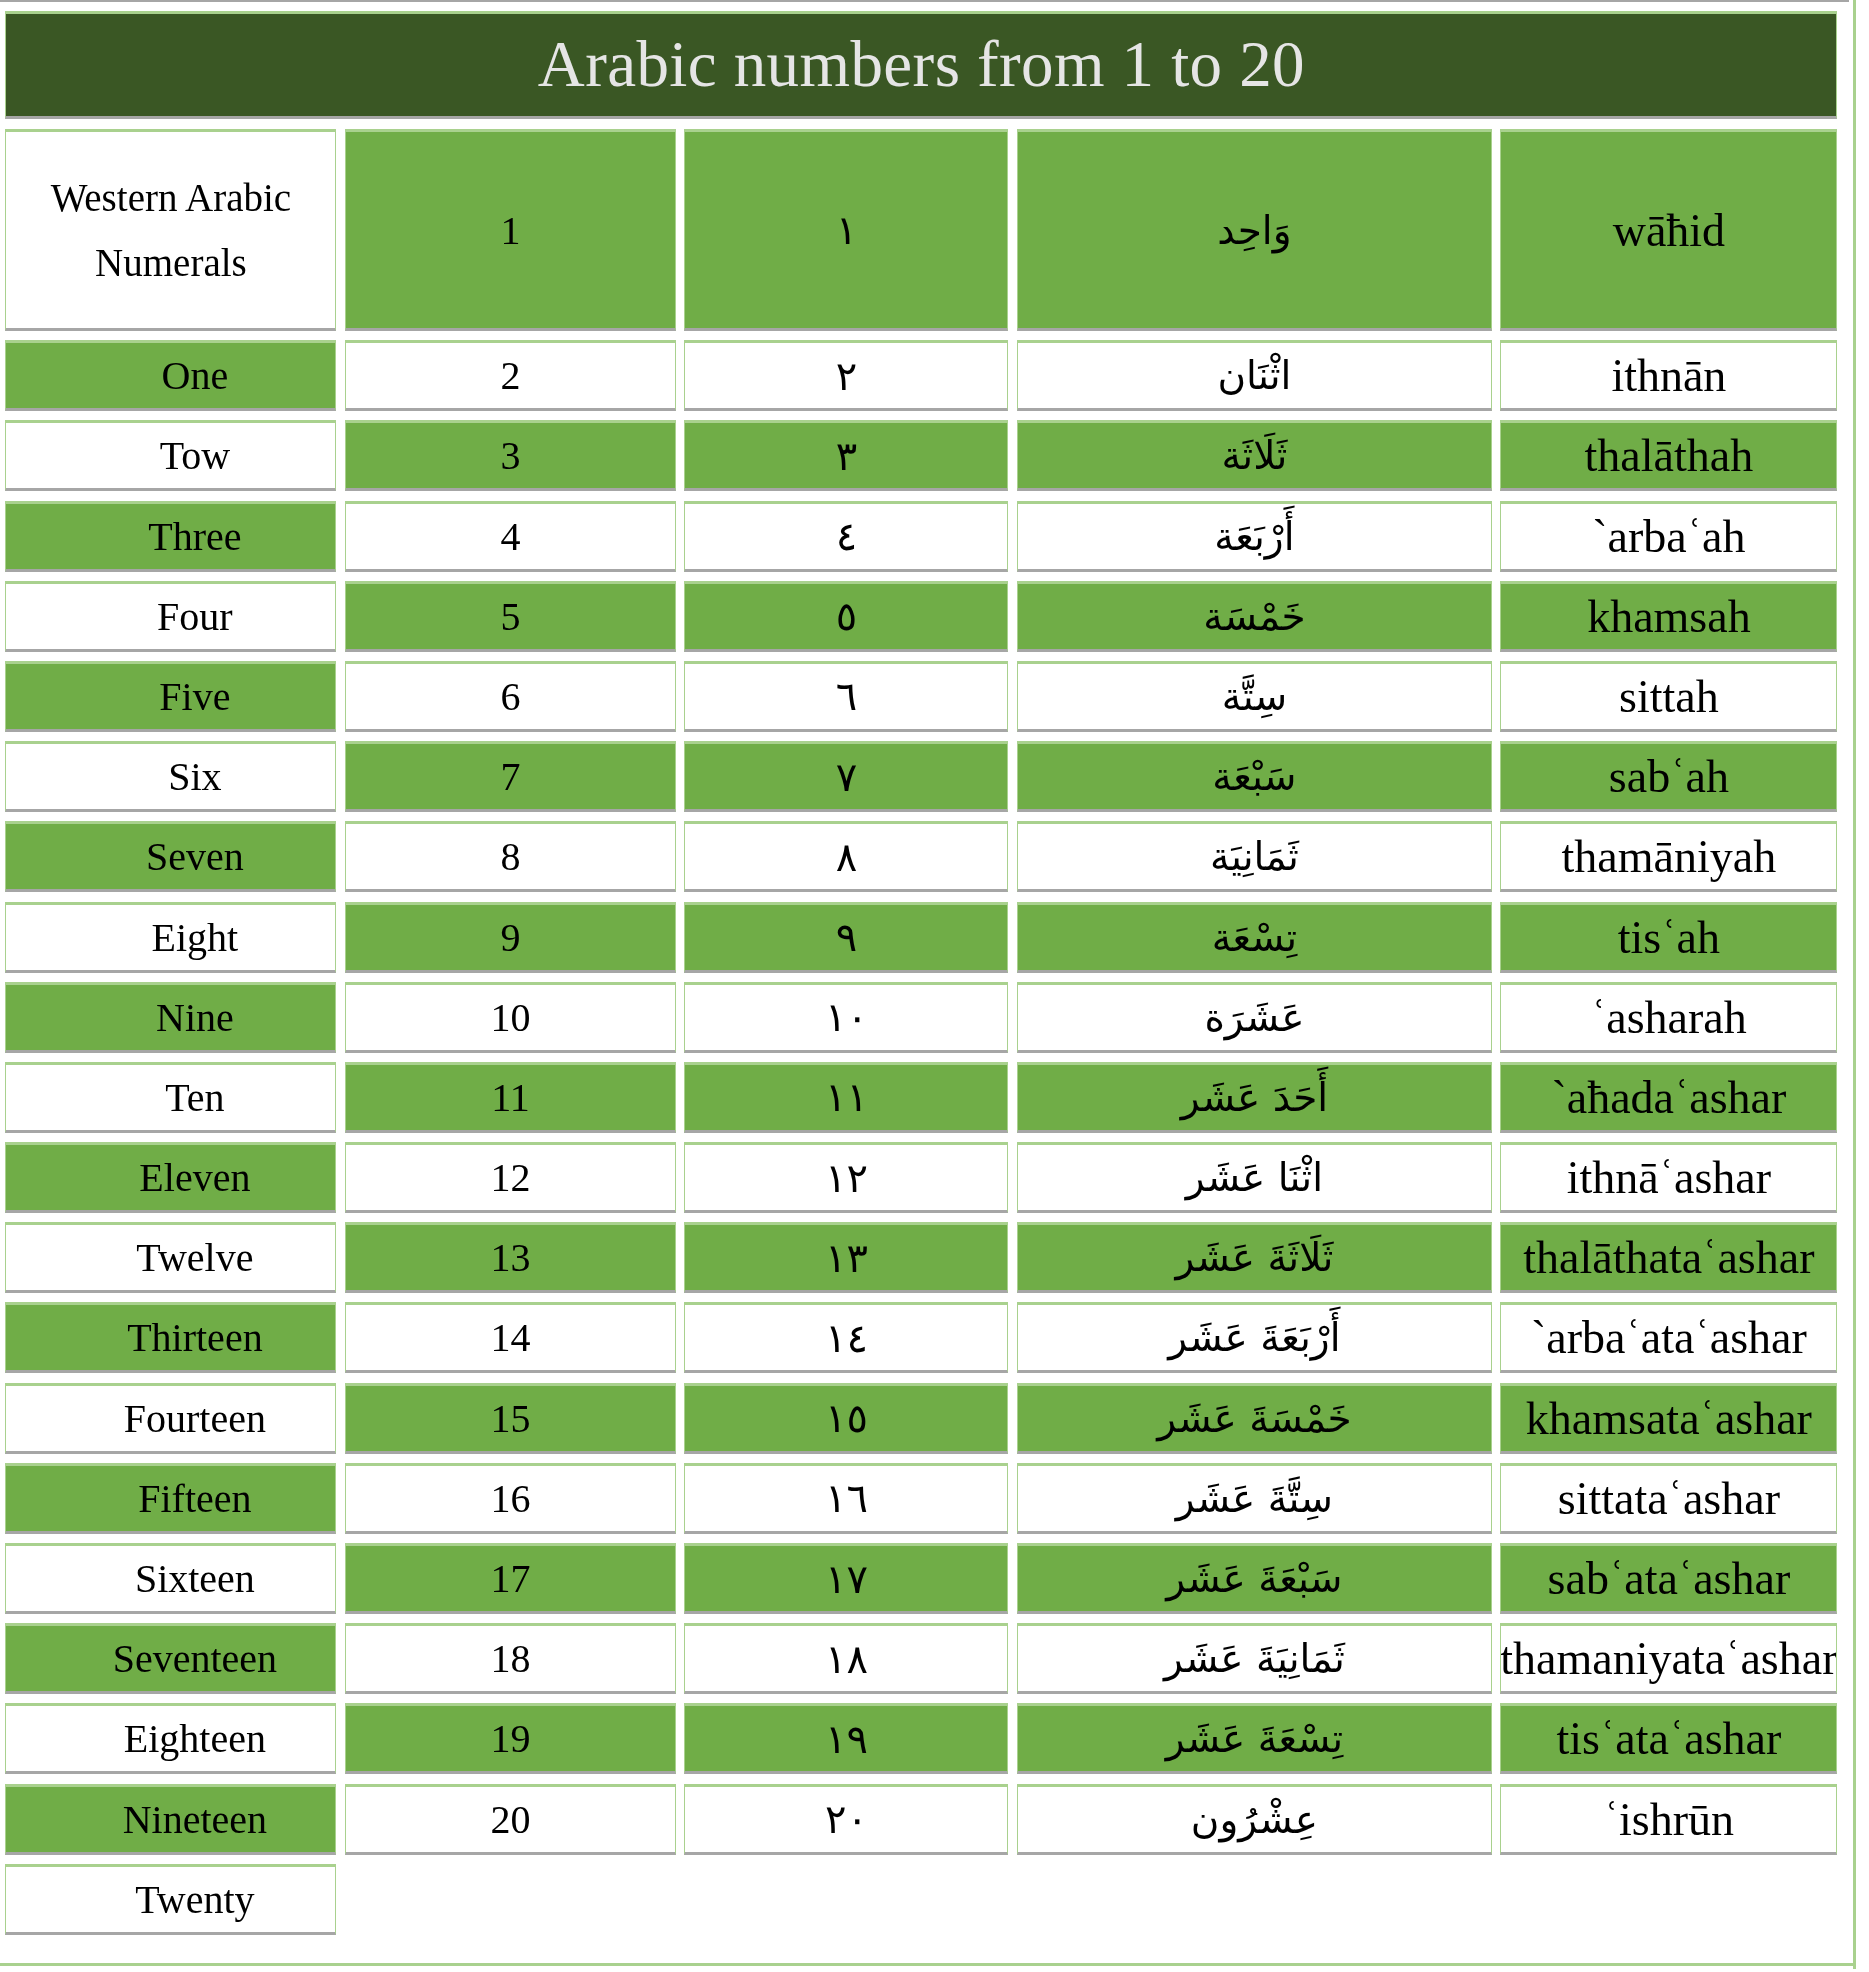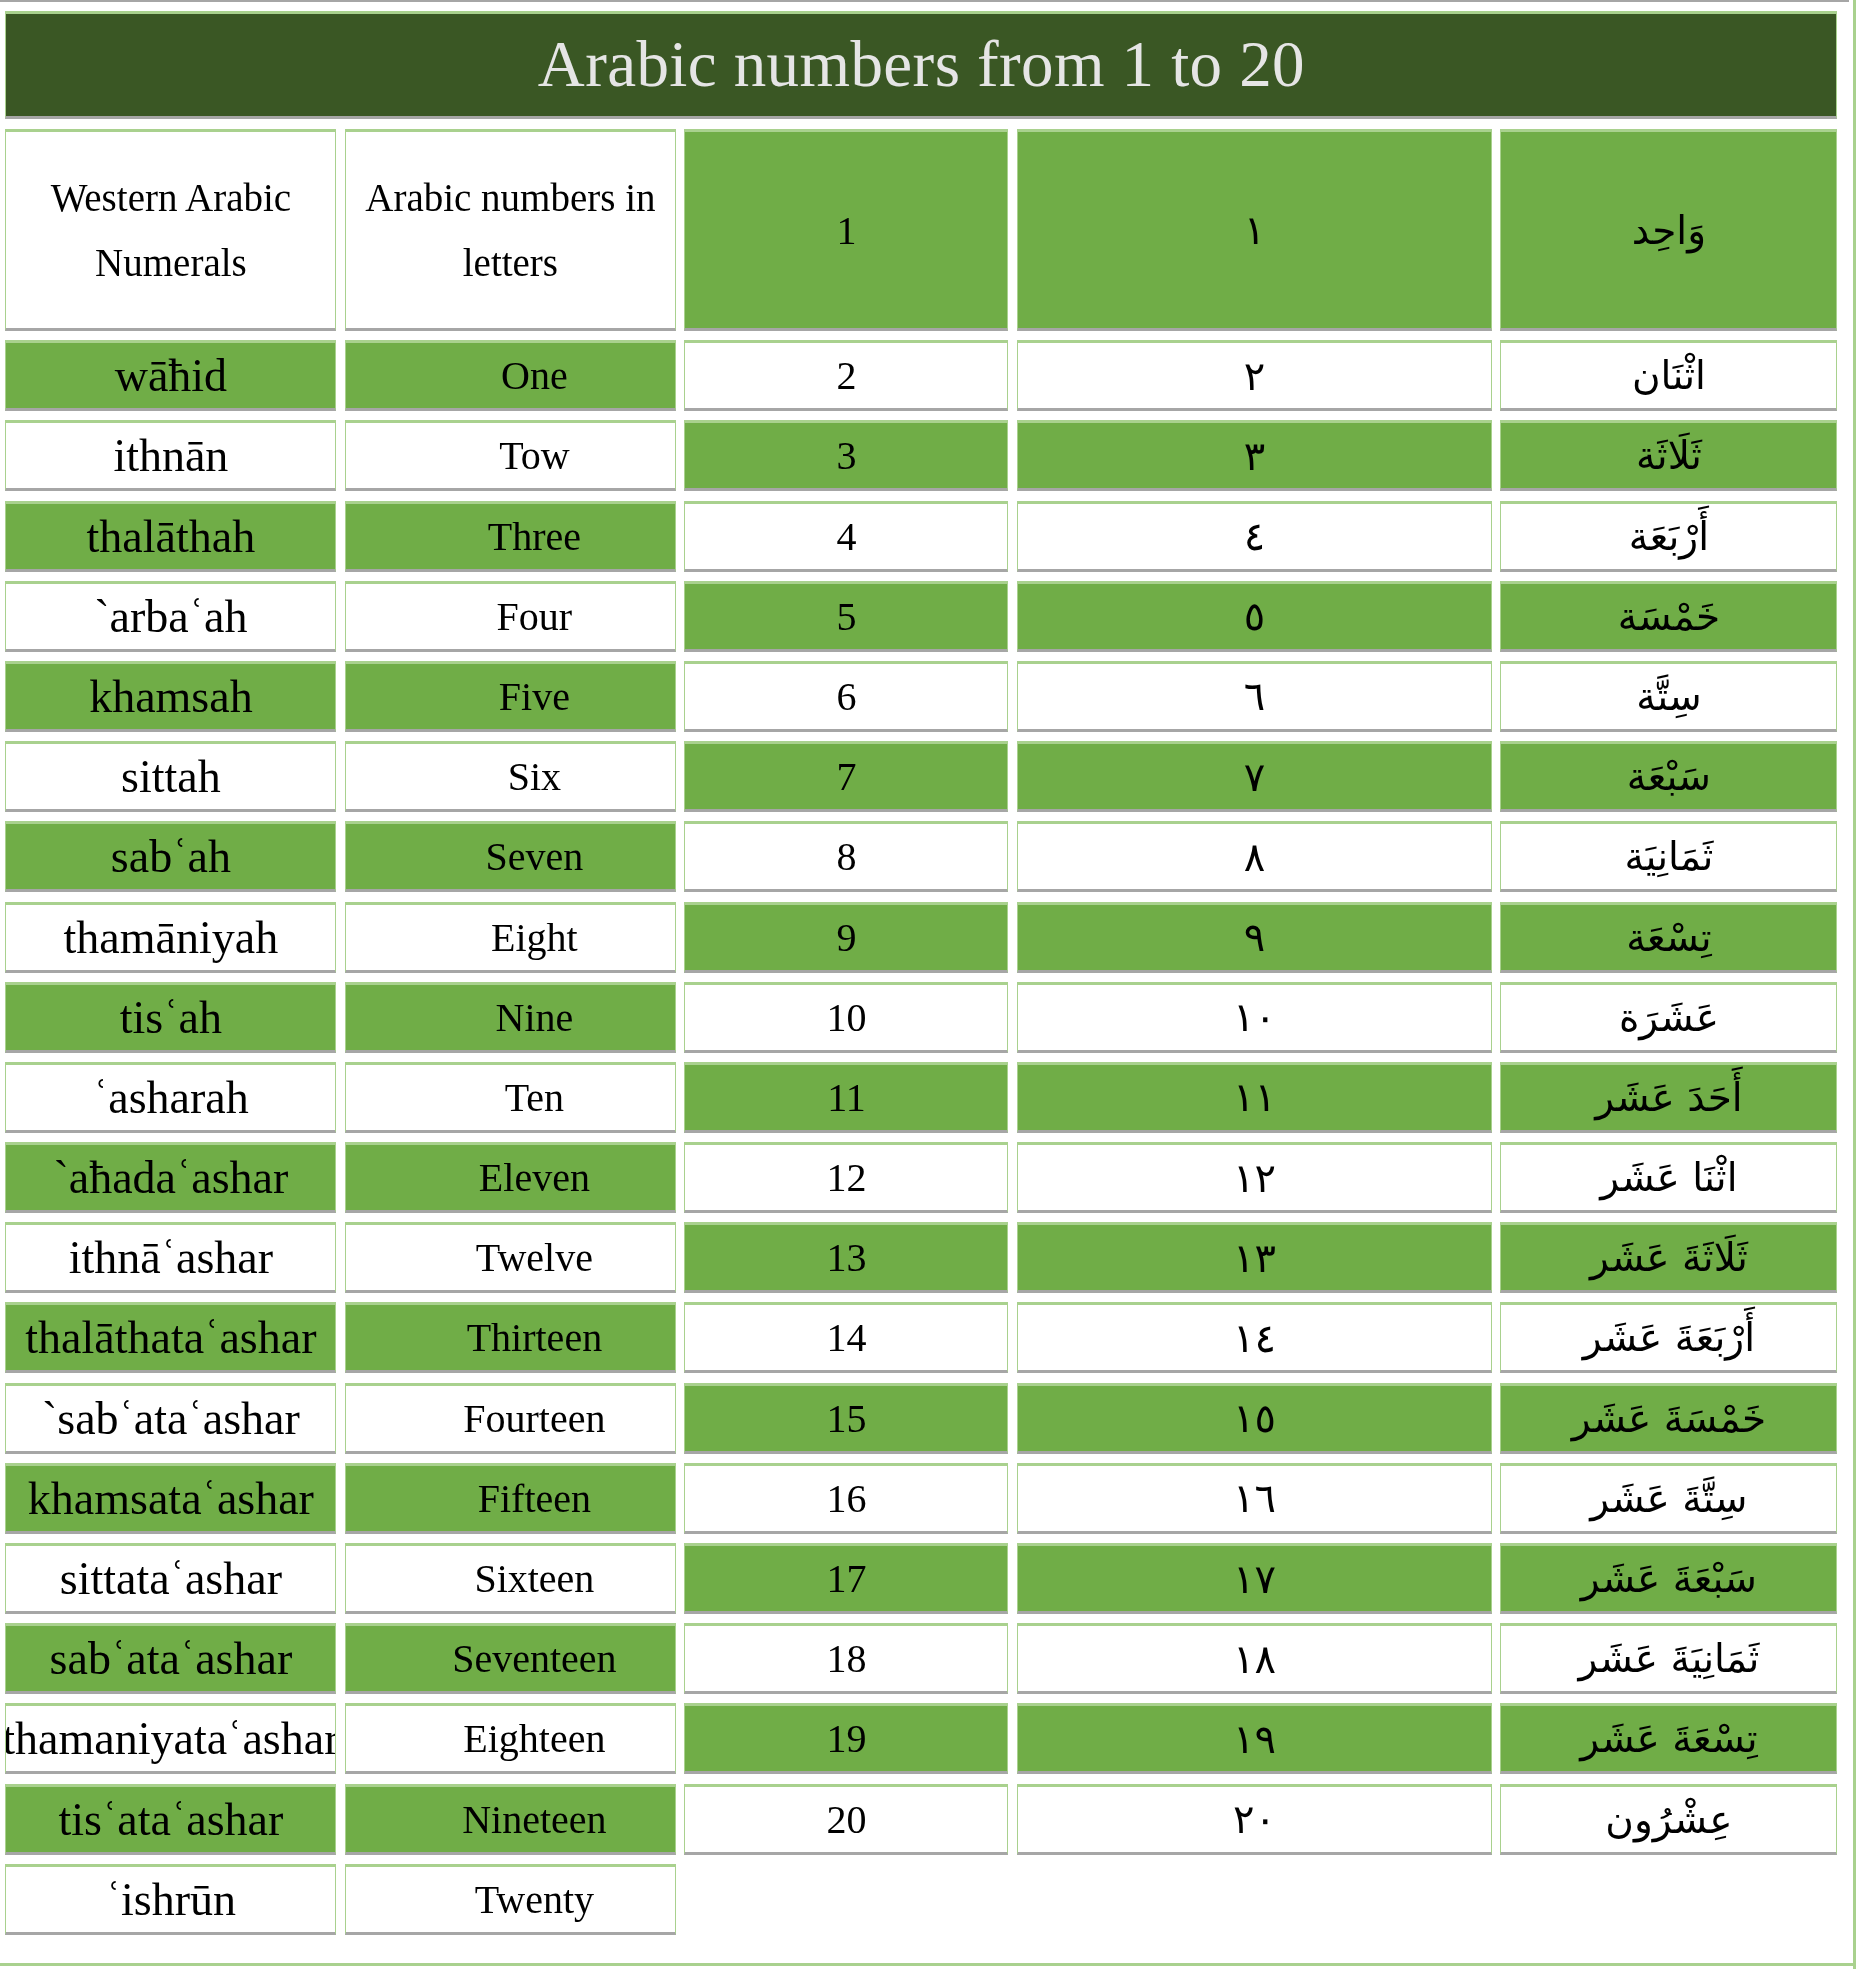--- a/index.html
+++ b/index.html
@@ -106,21 +106,20 @@
 <body>
 
 <div class="top-line"></div>
 <div class="right-line"></div>
 <div class="bottom-line"></div>
 
 <div class="title-bar">Arabic numbers from 1 to 20</div>
 
 <div class="grid" id="numbers-table">
   <div class="cell head small">Western Arabic Numerals</div>
-  <div class="cell head small">Arabic numbers in letters</div>
 
   <div class="row row-green">
     <div class="cell num">1</div>
     <div class="cell east" dir="rtl">١</div>
     <div class="cell arabic" dir="rtl" lang="ar">وَاحِد</div>
     <div class="cell ipa">wāħid</div>
     <div class="cell eng">One</div>
   </div>
 
   <div class="row">
@@ -216,21 +215,21 @@
     <div class="cell east" dir="rtl">١٣</div>
     <div class="cell arabic" dir="rtl" lang="ar">ثَلَاثَةَ عَشَر</div>
     <div class="cell ipa">thalāthataʿashar</div>
     <div class="cell eng">Thirteen</div>
   </div>
 
   <div class="row">
     <div class="cell num">14</div>
     <div class="cell east" dir="rtl">١٤</div>
     <div class="cell arabic" dir="rtl" lang="ar">أَرْبَعَةَ عَشَر</div>
-    <div class="cell ipa">`sabʿataʿashar</div>
+    <div class="cell ipa">`arbaʿataʿashar</div>
     <div class="cell eng">Fourteen</div>
   </div>
 
   <div class="row row-green">
     <div class="cell num">15</div>
     <div class="cell east" dir="rtl">١٥</div>
     <div class="cell arabic" dir="rtl" lang="ar">خَمْسَةَ عَشَر</div>
     <div class="cell ipa">khamsataʿashar</div>
     <div class="cell eng">Fifteen</div>
   </div>

